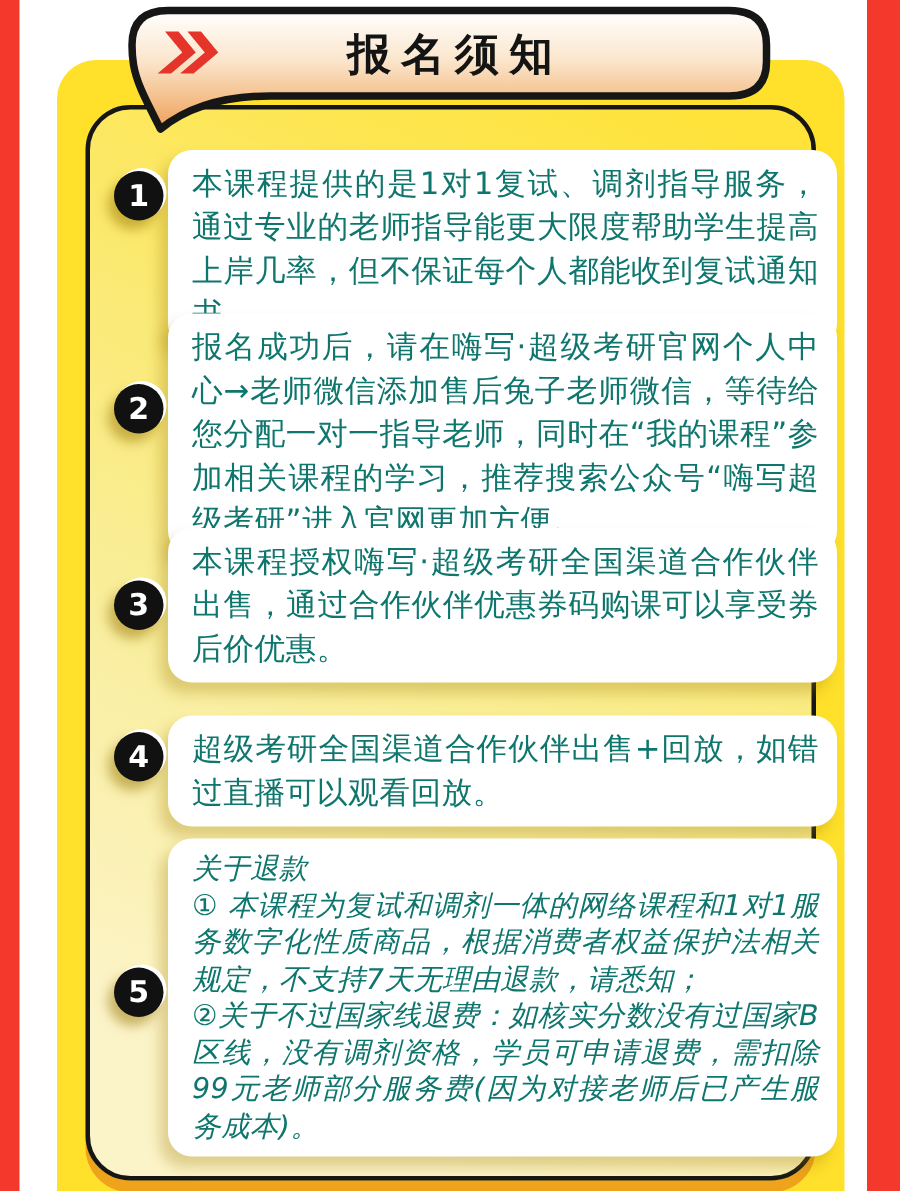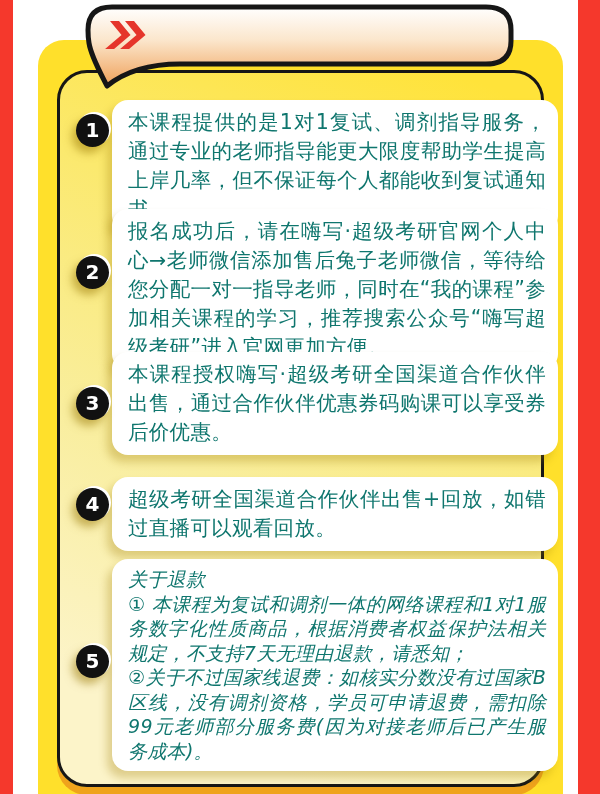--- a/index.html
+++ b/index.html
@@ -60,20 +60,21 @@
           <stop offset="0.42" stop-color="#FBE6CC"></stop>
           <stop offset="1" stop-color="#EFA058"></stop>
         </linearGradient>
       </defs>
       <path d="M 32 7 H 406 Q 431 7 431 30 V 41 Q 431 64 406 64 H 100 C 74 64 48 69 27 86 C 19 70 11 56 9 43 Q 8 37 8 30 Q 8 7 32 7 Z" fill="url(#bgrad)" stroke="#161616" stroke-width="5" stroke-linejoin="round"></path>
       <g transform="translate(30,21) skewX(-10)" fill="#E5352B">
         <path d="M0 0 H9 L23 14 L9 28 H0 L14 14 Z"></path>
         <path d="M15 0 H24 L38 14 L24 28 H15 L29 14 Z"></path>
       </g>
     </svg>
+    <div class="banner-title">报名须知</div>
   </div>
 
   <div class="badge" style="top:114px;">1</div>
   <div class="card" style="top:100px;min-height:92px;">
     <div class="card-text">本课程提供的是1对1复试、调剂指导服务，通过专业的老师指导能更大限度帮助学生提高上岸几率，但不保证每个人都能收到复试通知书。</div>
   </div>
 
   <div class="badge" style="top:256px;">2</div>
   <div class="card" style="top:209px;min-height:138px;">
     <div class="card-text">报名成功后，请在嗨写·超级考研官网个人中心→老师微信添加售后兔子老师微信，等待给您分配一对一指导老师，同时在“我的课程”参加相关课程的学习，推荐搜索公众号“嗨写超级考研”进入官网更加方便。</div>

